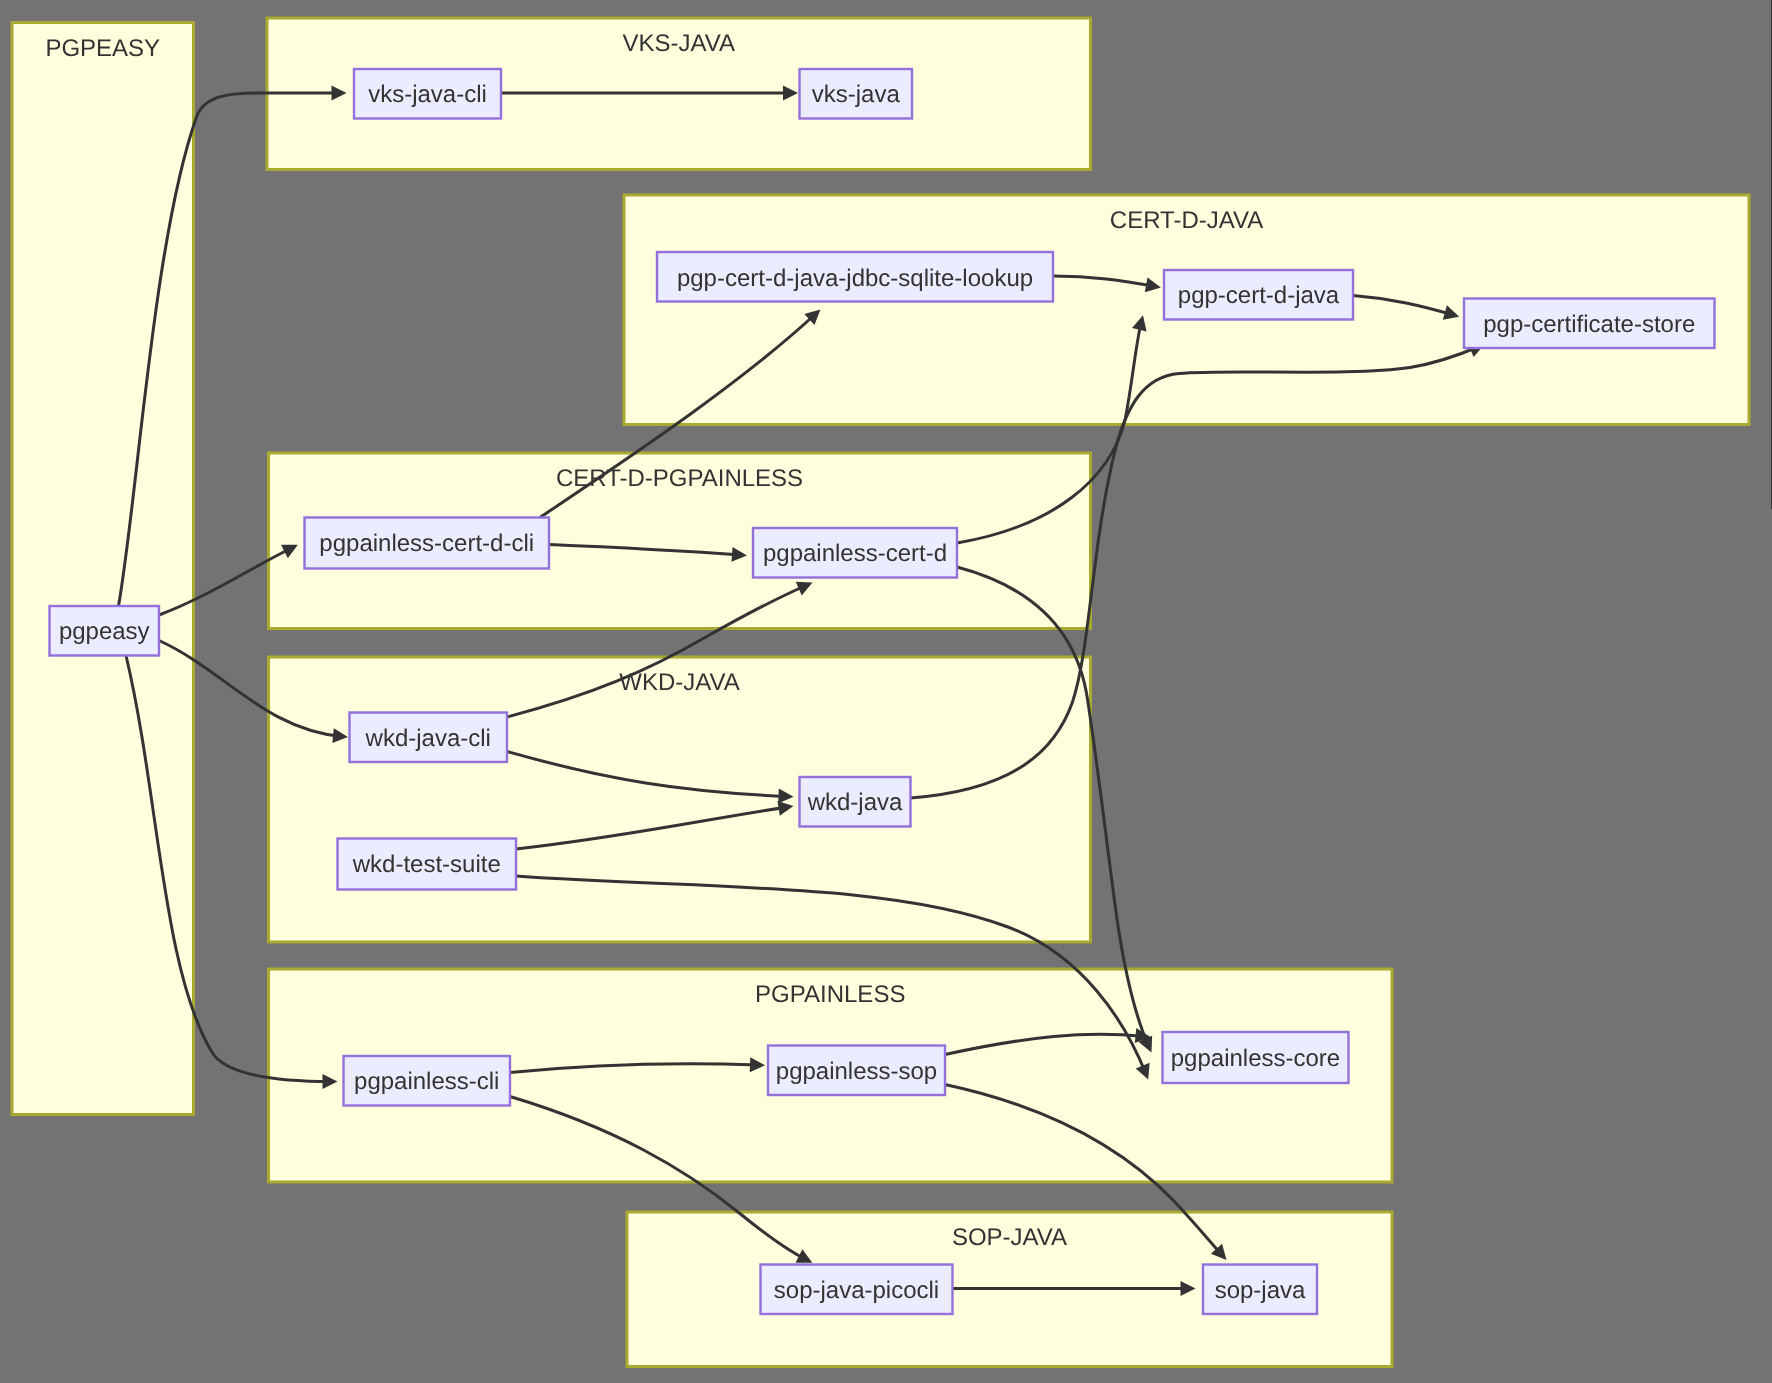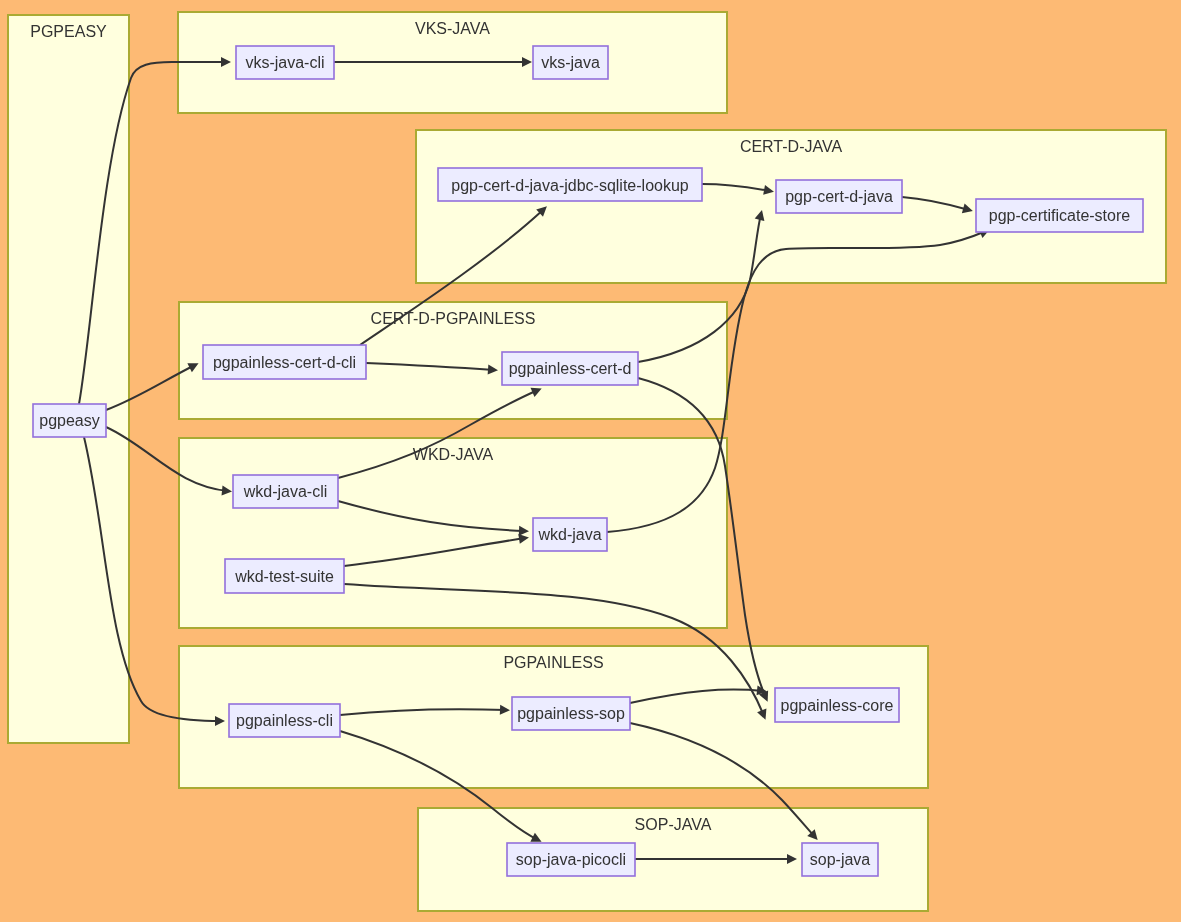--- a/index.html
+++ b/index.html
@@ -1,16 +1,16 @@
 <!DOCTYPE html>
 <html><head>
 <meta charset="utf-8">
 <style>
   html,body{margin:0;padding:0;background:#000;}
-  .stage{position:relative;width:1181px;height:922px;background:#fdba74;overflow:hidden;}
+  .stage{position:relative;width:1181px;height:922px;background:#737373;overflow:hidden;}
   svg{display:block;}
   .cluster-rect{fill:#ffffde;stroke:#aaaa33;stroke-width:2;}
   .cluster-title{font-family:"Liberation Sans",sans-serif;font-size:16px;fill:#333333;text-anchor:middle;}
   .node-rect{fill:#ececff;stroke:#9370db;stroke-width:1.6;}
   .node-label{font-family:"Liberation Sans",sans-serif;font-size:16px;fill:#333333;text-anchor:middle;}
   .edge{fill:none;stroke:#333333;stroke-width:2;}
 </style>
 </head>
 <body>
 

